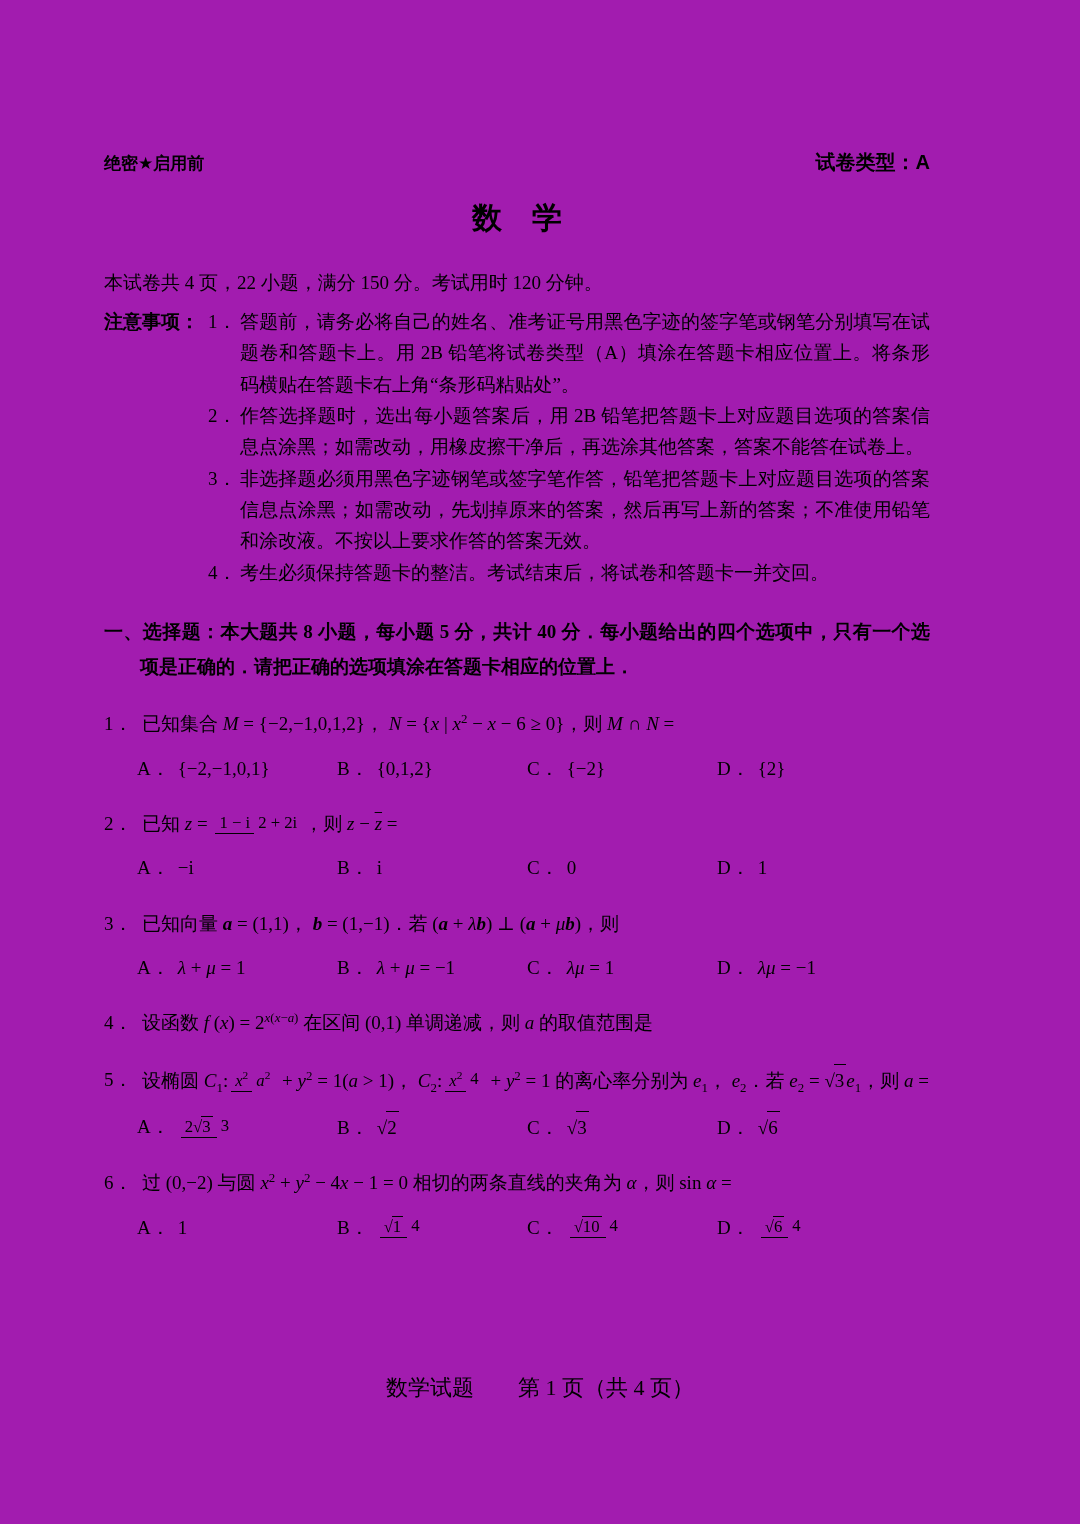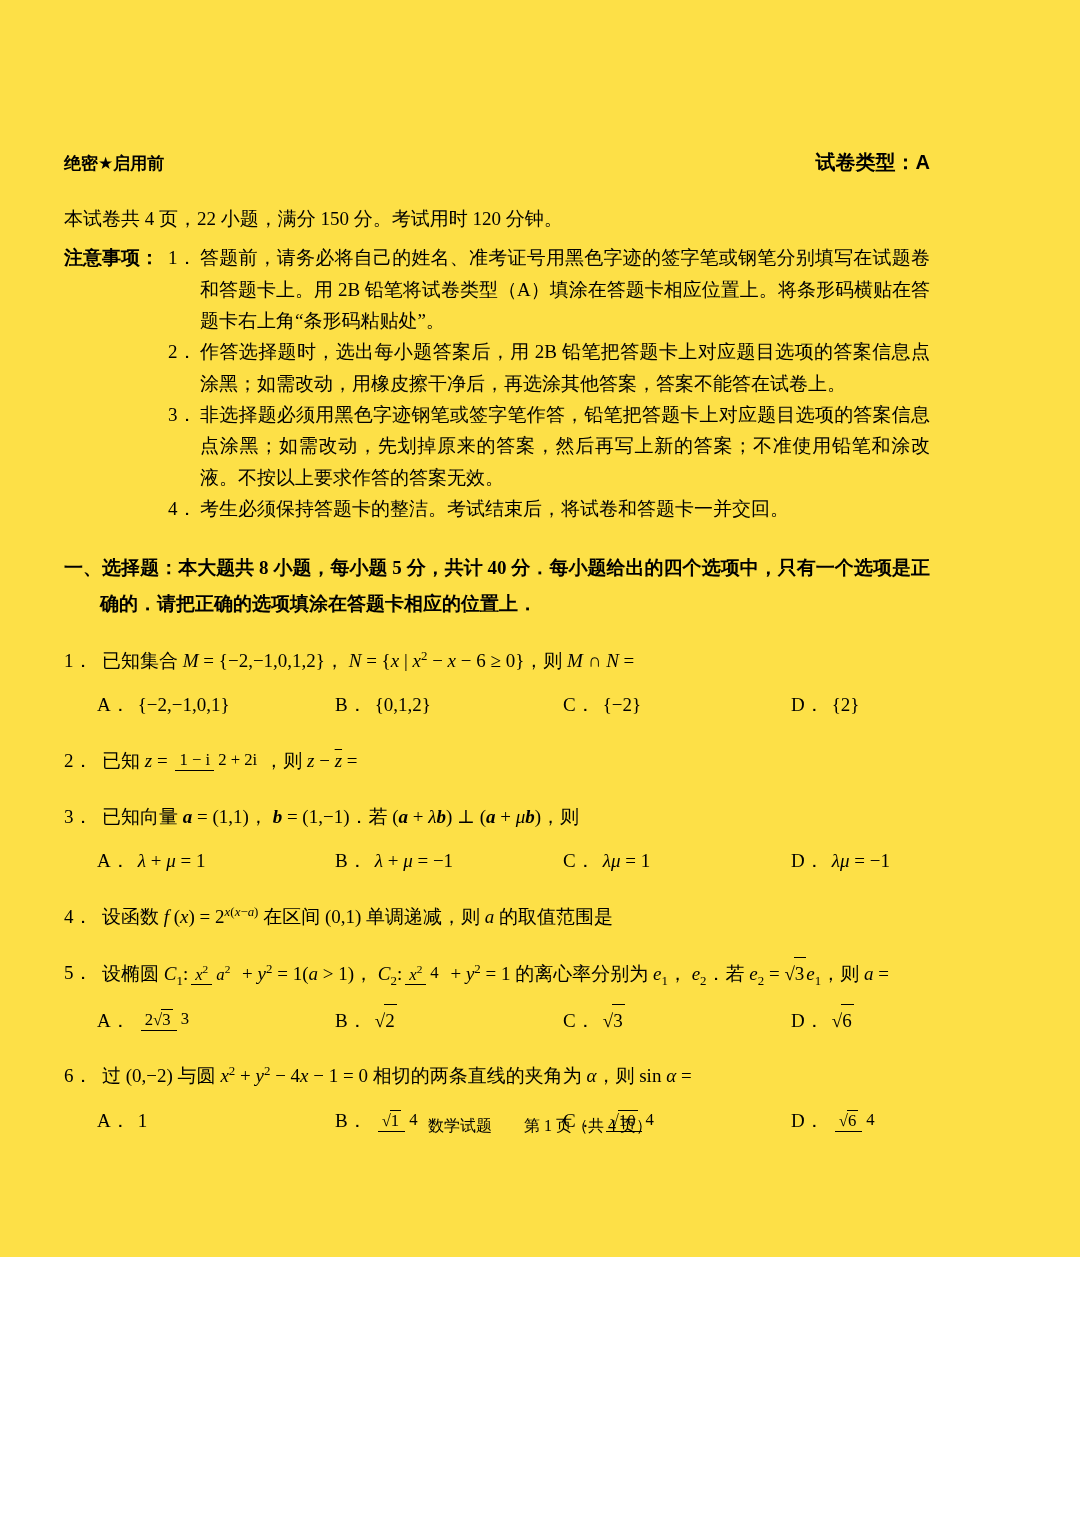--- a/index.html
+++ b/index.html
@@ -1,18 +1,18 @@
 <!DOCTYPE html>
 <html><head>
 <meta charset="utf-8">
 <style>
   html,body{margin:0;padding:0;background:#fff;}
   .page{
-    width:1080px;height:1257px;box-sizing:border-box;
-    padding:146px 150px 0 64px;background:#fde047;position:relative;
+    width:1080px;height:1524px;box-sizing:border-box;
+    padding:146px 150px 0 104px;background:#a21caf;position:relative;
     font-family:"Liberation Serif","DejaVu Serif",serif;
     font-size:19px;color:#000;line-height:1.65;
   }
   .hdr{display:flex;justify-content:space-between;align-items:baseline;
        font-family:"Liberation Sans","DejaVu Sans",sans-serif;font-weight:700;}
   .hdr-left{font-size:17px;}
   .hdr-right{font-size:20px;}
   .title{text-align:center;font-size:25px;font-weight:700;margin:26px 0 0;}
   .subject{text-align:center;font-size:30px;font-weight:700;margin:14px 0 0;}
   .intro{margin:24px 0 0;}
@@ -21,24 +21,24 @@
   .notice{display:flex;}
   .n-num{flex:0 0 32px;}
   .n-text{flex:1;text-align:justify;}
   .section{font-weight:700;margin:26px 0 0;padding-left:1.9em;text-indent:-1.9em;
            text-align:justify;line-height:1.85;}
   .question{margin-top:24px;}
   .stem{display:flex;line-height:1.7;}
   .q-num{flex:0 0 38px;}
   .q-text{flex:1;}
   .opts{display:grid;grid-template-columns:200px 190px 190px auto;
-        padding-left:33px;margin-top:12px;align-items:center;gap:38px;}
+        padding-left:33px;margin-top:12px;align-items:center;}
   .opt{white-space:nowrap;}
   .o-label{margin-right:8px;}
-  .footer{position:absolute;left:0;right:0;bottom:118px;text-align:center;font-size:16px;}
+  .footer{position:absolute;left:0;right:0;bottom:118px;text-align:center;font-size:22px;}
   
   .frac{display:inline-flex;flex-direction:row;vertical-align:middle;
         text-align:center;font-size:0.88em;line-height:1.2;margin:0 3px;position:relative;top:-2px;}
   .fn{border-bottom:1px solid #000;padding:0 4px;}
   .fd{padding:0 4px;}
   .sqrt{display:inline-block;white-space:nowrap;}
   .sqs{display:inline-block;}
   .sqb{display:inline-block;border-top:1px solid #000;padding:0 2px 0 1px;margin-left:-1px;}
   .ol{text-decoration:overline;}
   .bv{font-weight:700;font-style:italic;}
@@ -49,20 +49,21 @@
 </head>
 <body>
 
 <div class="page">
 
   <div class="hdr">
     <span class="hdr-left">绝密★启用前</span>
     <span class="hdr-right">试卷类型：A</span>
   </div>
 
+  <div class="subject">数　学</div>
 
   <p class="intro">本试卷共 4 页，22 小题，满分 150 分。考试用时 120 分钟。</p>
 
   <div class="notices">
     <span class="notices-label">注意事项：</span>
     <div class="notice">
       <span class="n-num">1．</span>
       <span class="n-text">答题前，请务必将自己的姓名、准考证号用黑色字迹的签字笔或钢笔分别填写在试题卷和答题卡上。用 2B 铅笔将试卷类型（A）填涂在答题卡相应位置上。将条形码横贴在答题卡右上角“条形码粘贴处”。</span>
     </div>
     <div class="notice">
@@ -94,20 +95,26 @@
     </div>
   </div>
 
   <div class="question">
     <div class="stem">
       <span class="q-num">2．</span>
       <span class="q-text">已知 <span class="it">z</span> = <span class="frac">
             <span class="fn">1 − i</span>
             <span class="fd">2 + 2i</span>
           </span>，则 <span class="it">z</span> − <span class="ol"><span class="it">z</span></span> =</span>
+    </div>
+    <div class="opts">
+      <span class="opt"><span class="o-label">A．</span><span class="o-text">−i</span></span>
+      <span class="opt"><span class="o-label">B．</span><span class="o-text">i</span></span>
+      <span class="opt"><span class="o-label">C．</span><span class="o-text">0</span></span>
+      <span class="opt"><span class="o-label">D．</span><span class="o-text">1</span></span>
     </div>
   </div>
 
   <div class="question">
     <div class="stem">
       <span class="q-num">3．</span>
       <span class="q-text">已知向量 <span class="bv">a</span> = (1,1)， <span class="bv">b</span> = (1,−1)．若 (<span class="bv">a</span> + <span class="it">λ</span><span class="bv">b</span>) ⊥ (<span class="bv">a</span> + <span class="it">μ</span><span class="bv">b</span>)，则</span>
     </div>
     <div class="opts">
       <span class="opt"><span class="o-label">A．</span><span class="o-text"><span class="it">λ</span> + <span class="it">μ</span> = 1</span></span>

